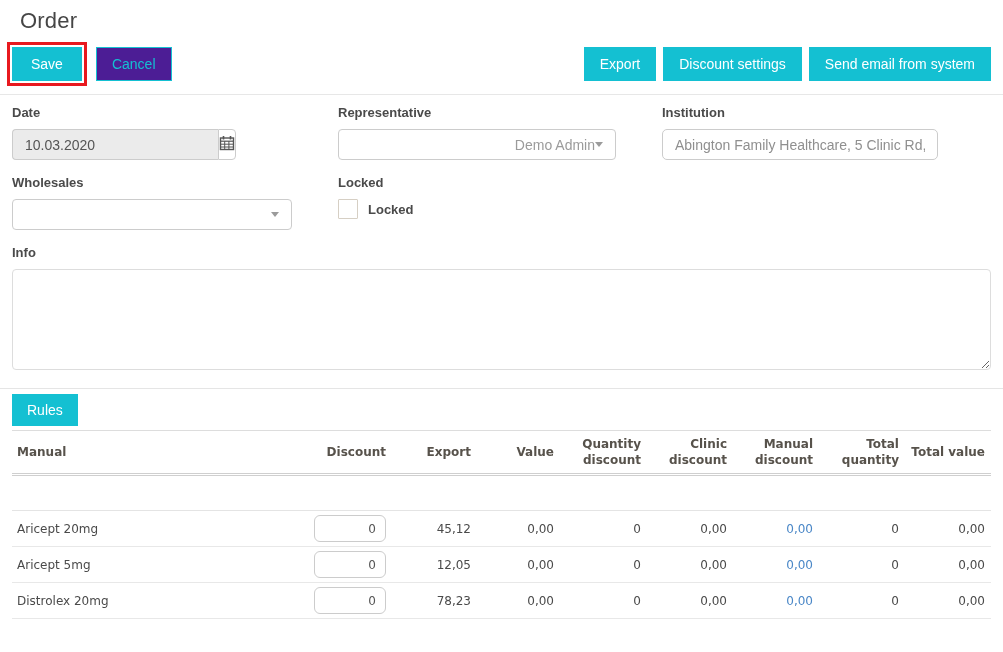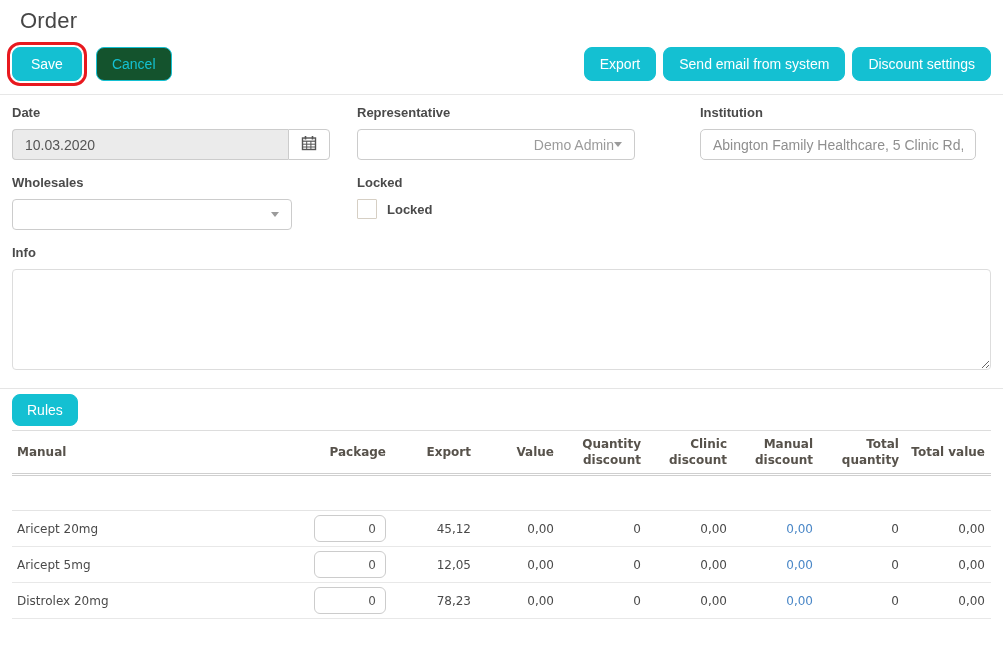--- a/index.html
+++ b/index.html
@@ -12,36 +12,36 @@
   .page-title {
     font-size:22px; font-weight:400; color:#464646;
     padding:8px 0 0 20px; letter-spacing:.2px;
   }
   
   .toolbar {
     display:flex; justify-content:space-between; align-items:center;
     padding:0 12px; margin-top:13px;
   }
   .btn {
-    display:inline-block; border:1px solid transparent; border-radius:8px;
+    display:inline-block; border:1px solid transparent; border-radius:0;
     font-size:14px; line-height:1; padding:9px 15px; cursor:pointer;
     background:#fff; font-family:inherit;
   }
   .btn-teal { background:var(--accent); color:#fff; border-color:var(--accent); }
-  .btn-outline { background:#14532d; color:var(--accent); border-color:var(--accent); }
+  .btn-outline { background:#4c1d95; color:var(--accent); border-color:var(--accent); }
   .btn-save { outline:3px solid var(--red); outline-offset:2px; padding:9px 18px; }
   .toolbar-left { display:flex; gap:14px; }
   .toolbar-right { display:flex; gap:7px; }
   .divider { border-bottom:1px solid #e7e7e7; margin-top:13px; }
   
   .form-area { padding:10px 12px 0; }
-  .form-grid { display:grid; grid-template-columns:280px 278px 276px; column-gap:65px; }
+  .form-grid { display:grid; grid-template-columns:280px 278px 276px; column-gap:46px; }
   .field-label { font-size:13px; font-weight:bold; color:#4a4a4a; margin-bottom:9px; }
   .control { height:31px; border:1px solid #ccc; border-radius:4px; font-size:14px; }
-  .input-group { display:flex; width:318px; }
+  .input-group { display:flex; width:224px; }
   .input-date {
     flex:1; background:#ebebeb; border:1px solid #ccc; border-right:none;
     border-radius:4px 0 0 4px; color:#555; font-size:14px; padding:0 12px;
     font-family:inherit; height:31px;
   }
   .btn-cal {
     width:42px; background:#fff; border:1px solid #ccc; border-radius:0 4px 4px 0;
     display:flex; align-items:center; justify-content:center; cursor:pointer;
   }
   .selectbox {
@@ -100,22 +100,22 @@
 
 <h1 class="page-title">Order</h1>
 
 <div class="toolbar">
   <div class="toolbar-left">
     <button class="btn btn-teal btn-save">Save</button>
     <button class="btn btn-outline">Cancel</button>
   </div>
   <div class="toolbar-right">
     <button class="btn btn-teal">Export</button>
+    <button class="btn btn-teal">Discount settings</button>
     <button class="btn btn-teal">Send email from system</button>
-    <button class="btn btn-teal">Discount settings</button>
   </div>
 </div>
 
 <div class="divider"></div>
 
 <div class="form-area">
   <div class="form-grid">
     <div>
       <div class="field-label">Date</div>
       <div class="input-group">
@@ -183,21 +183,21 @@
         <col style="width:83px">
       <col style="width:87px">
         <col style="width:86px">
         <col style="width:86px">
         <col style="width:86px">
         <col style="width:86px">
     </colgroup>
     <thead>
         <tr>
           <th class="col-package">Manual</th>
-          <th>Package</th>
+          <th>Discount</th>
           <th>Export</th>
           <th>Value</th>
           <th>Quantity discount</th>
           <th>Clinic discount</th>
           <th>Manual discount</th>
           <th>Total quantity</th>
           <th>Total value</th>
         </tr>
       </thead>
     <tbody>

